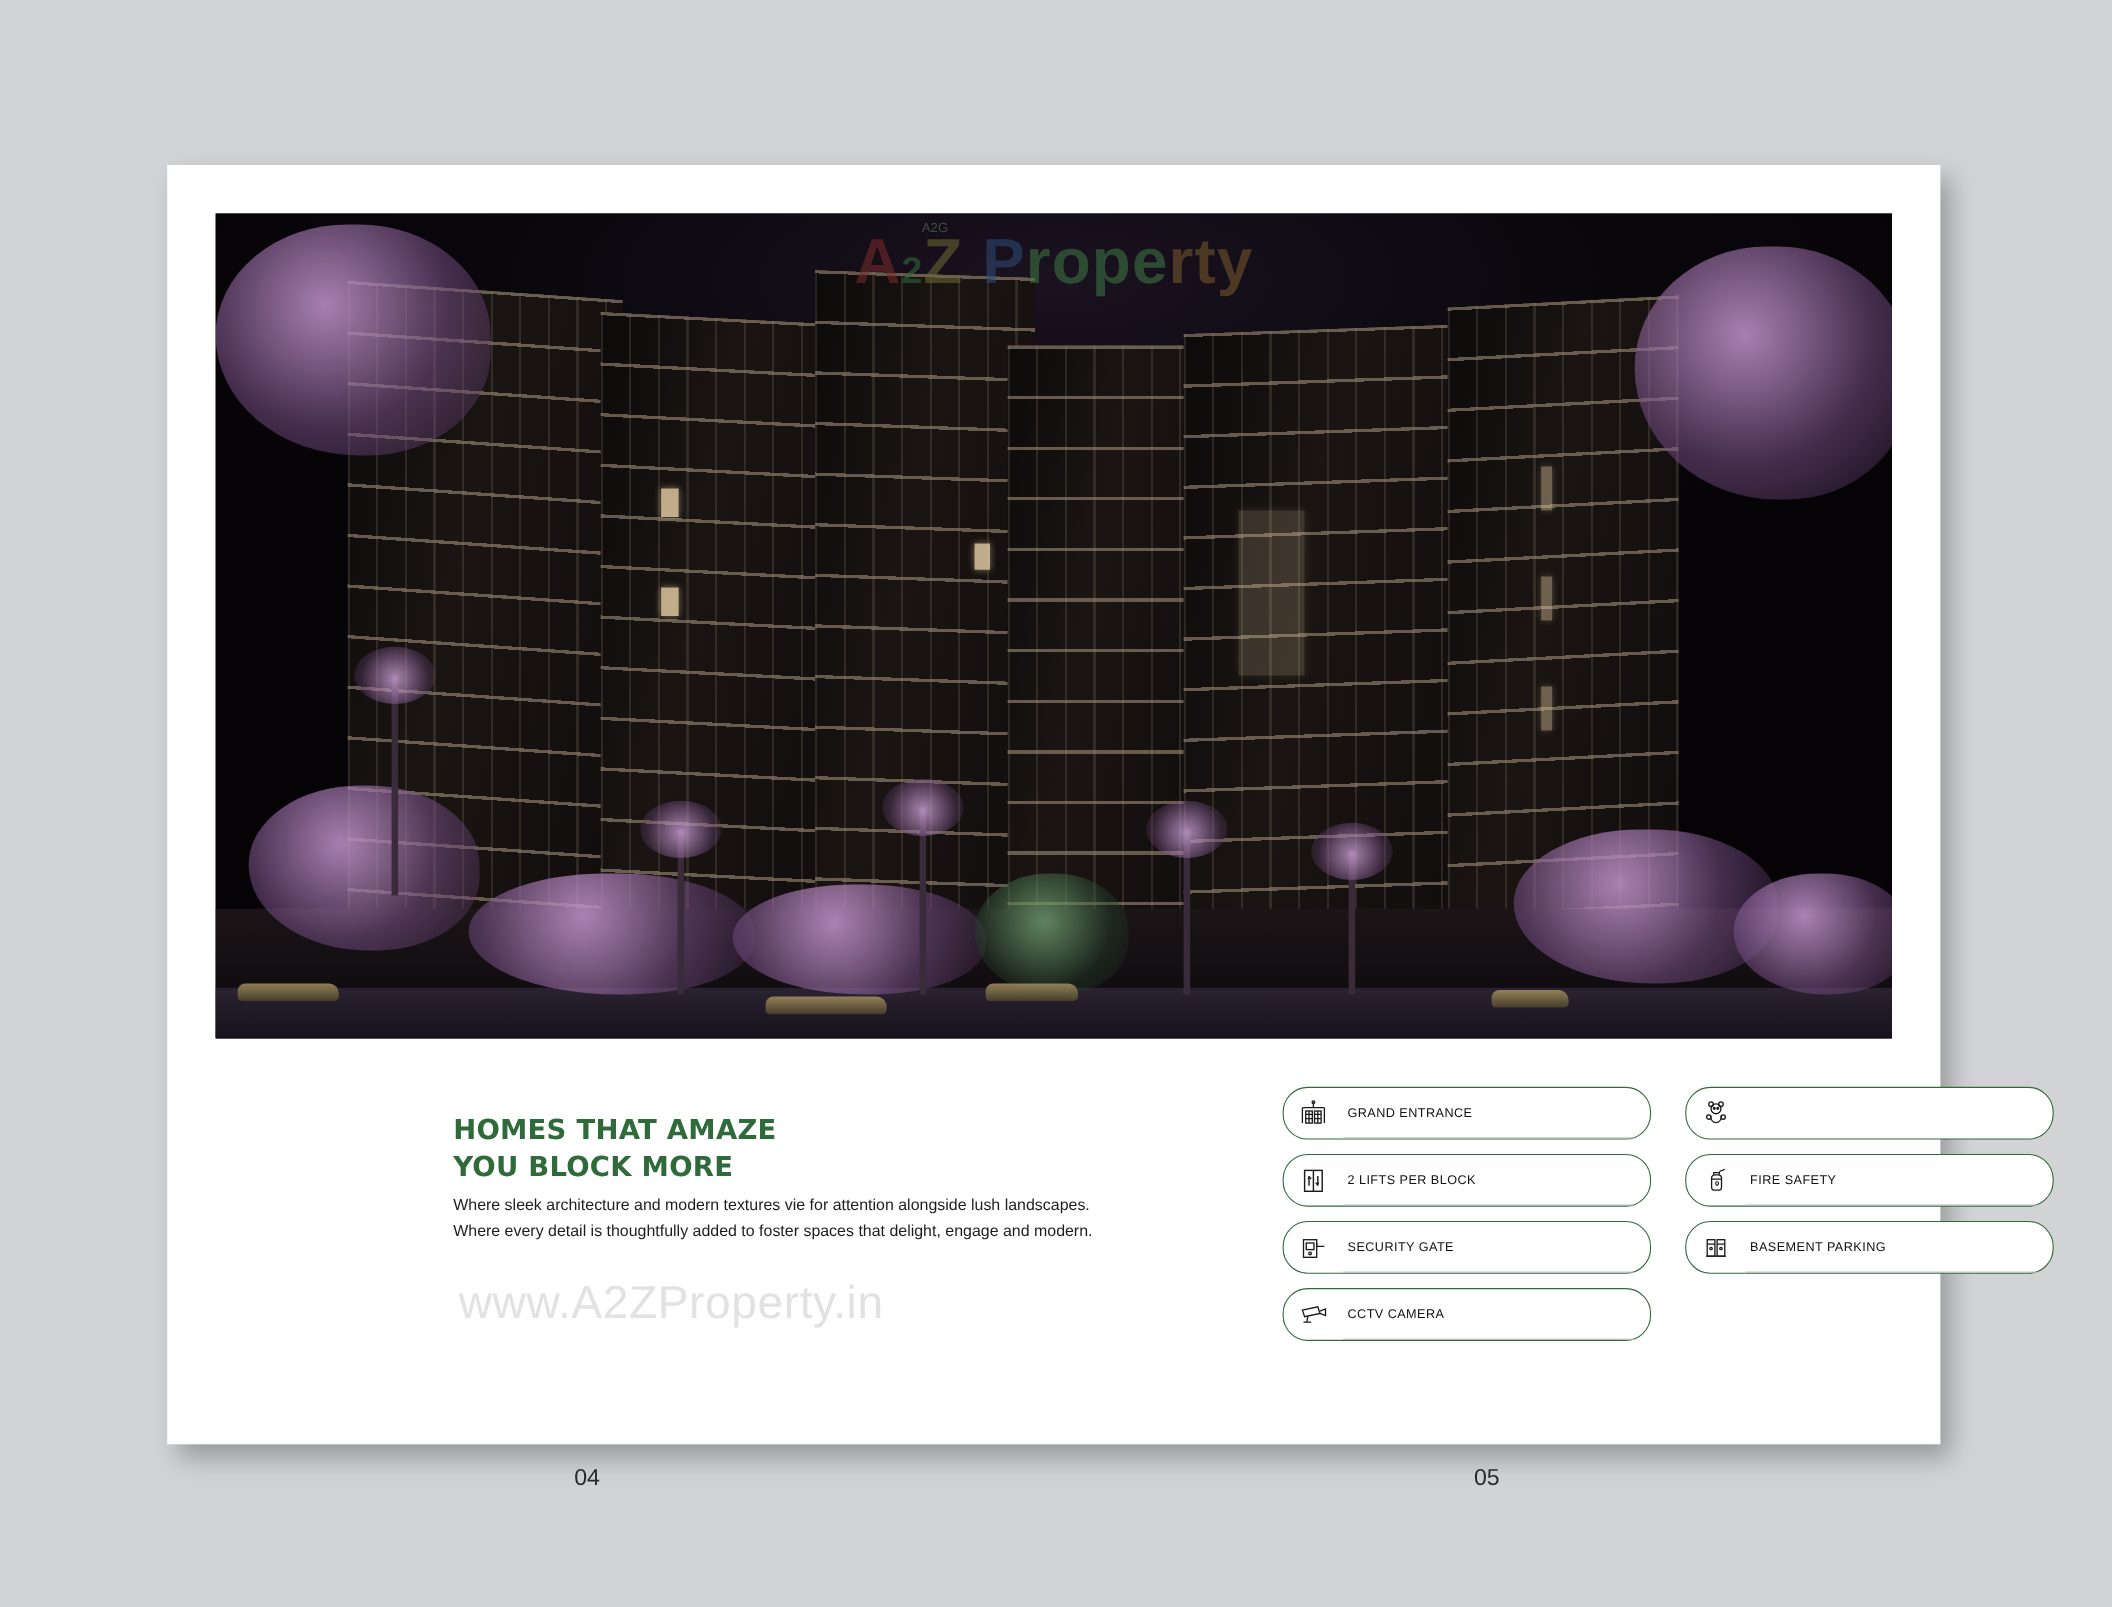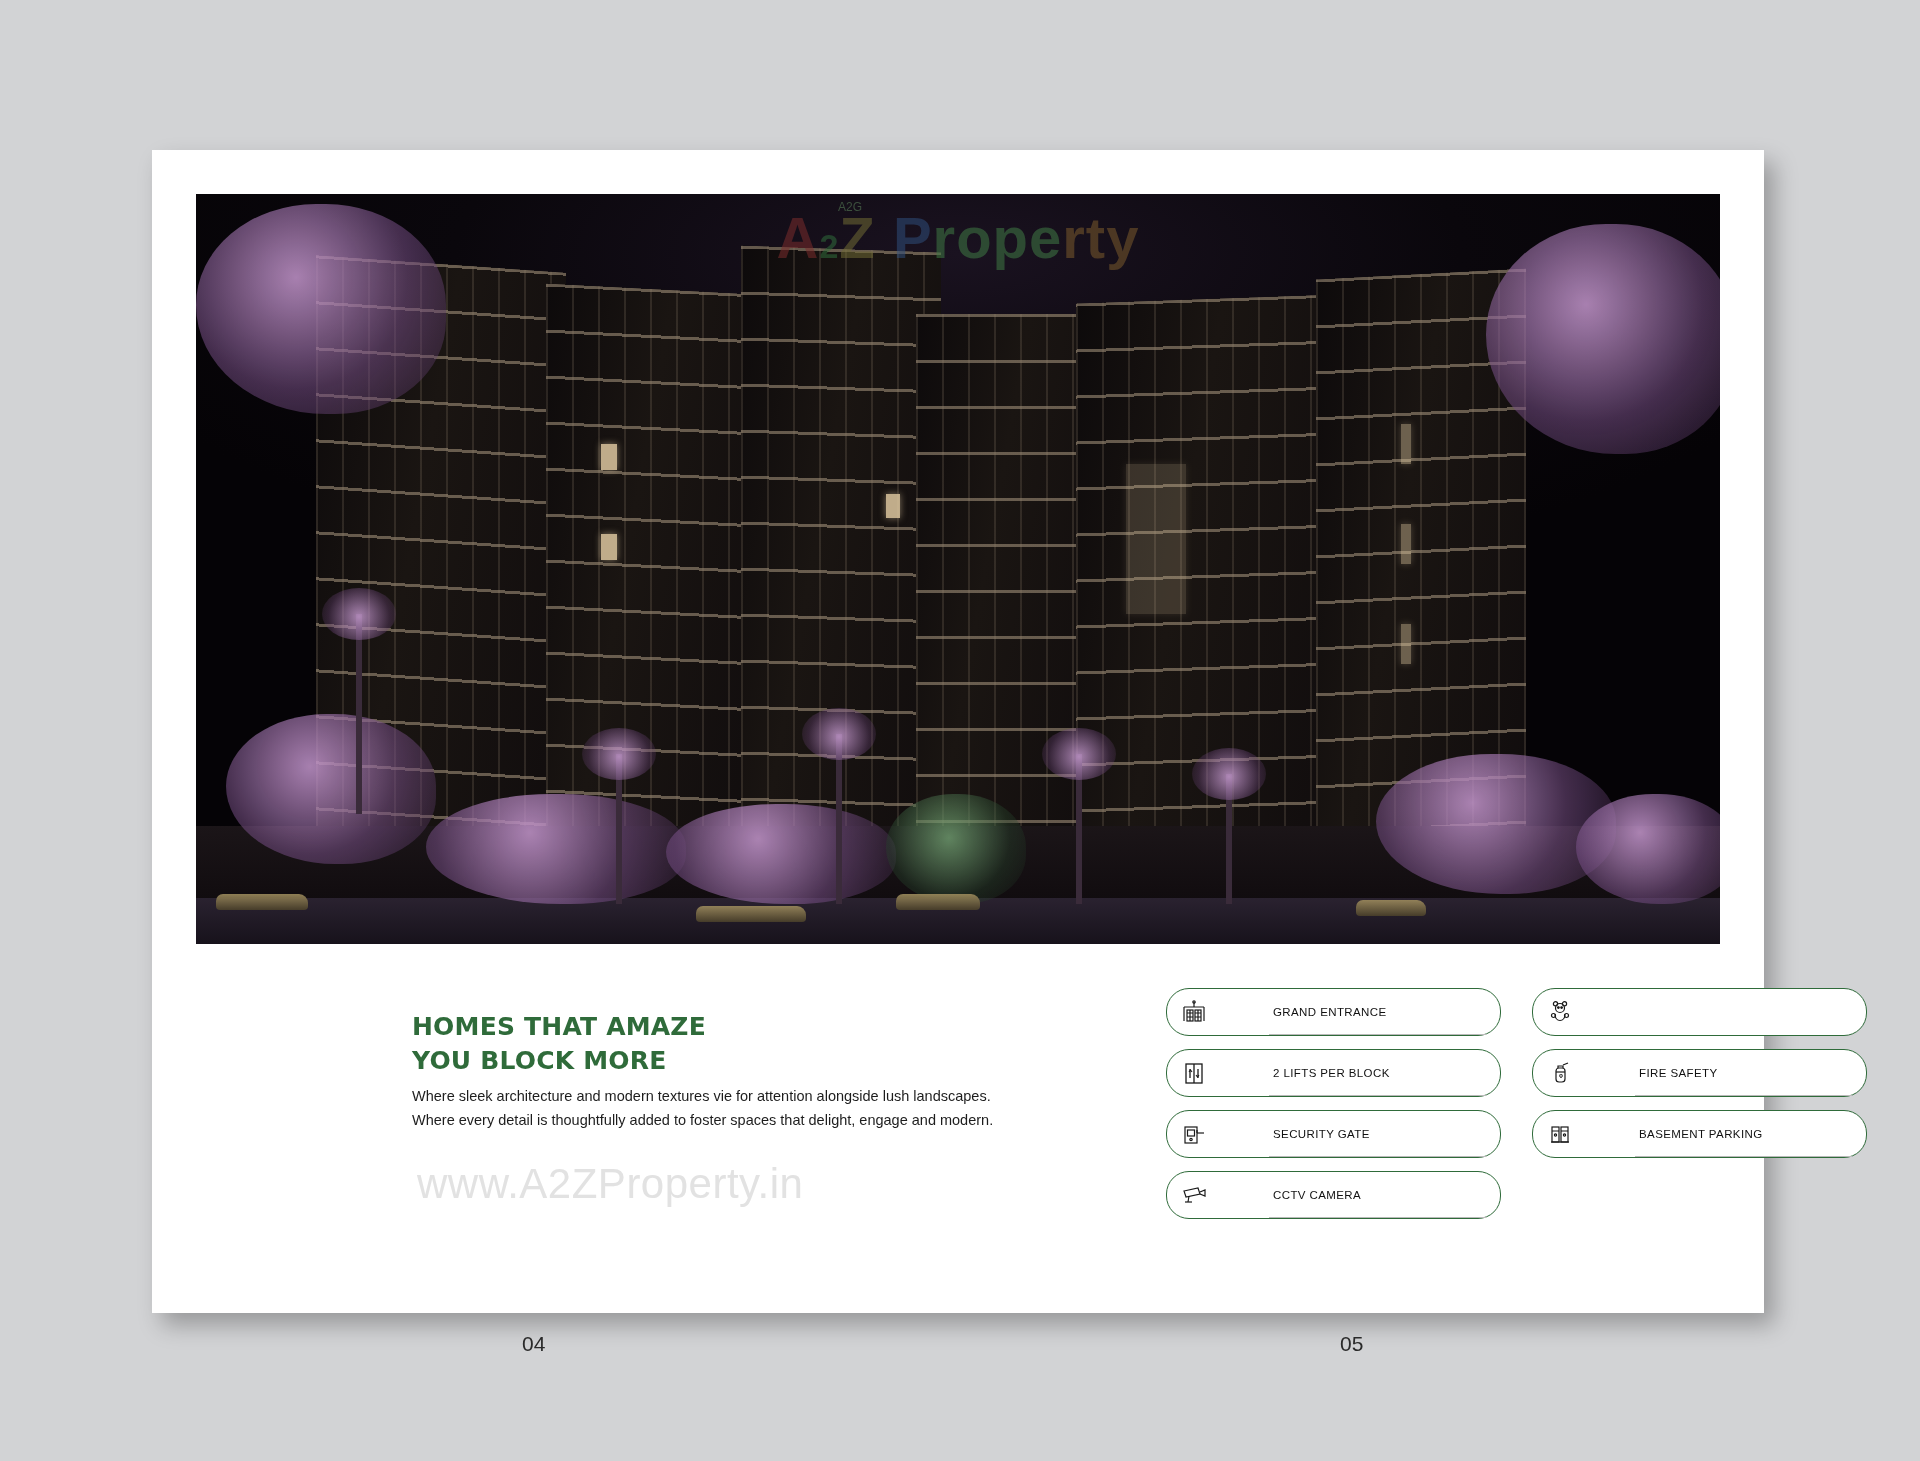--- a/index.html
+++ b/index.html
@@ -185,21 +185,20 @@
 
   .amen-item {
     position: relative;
     height: 46px;
     margin-bottom: 13px;
     border: 1.4px solid #2f6b3a;
     border-radius: 23px;
     display: flex;
     align-items: center;
     background: #fff;
-    gap: 48px;
   }
   .amen-icon {
     width: 54px;
     min-width: 54px;
     height: 44px;
     display: flex;
     align-items: center;
     justify-content: center;
     color: #1a1a1a;
   }

